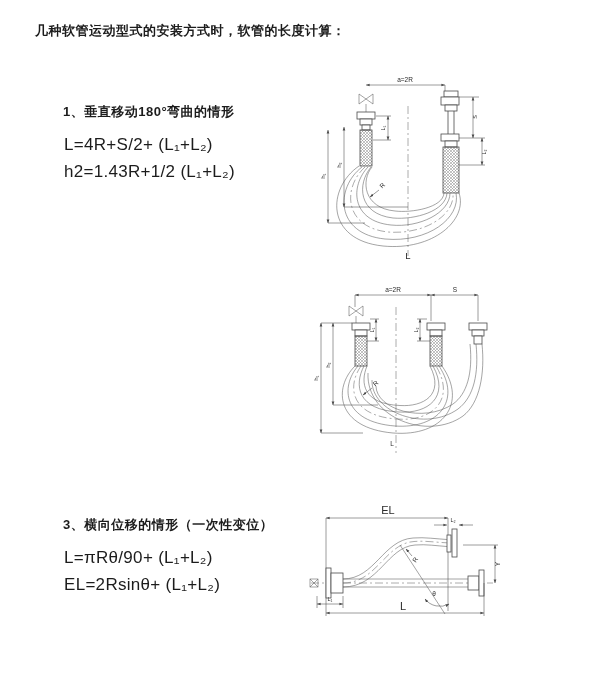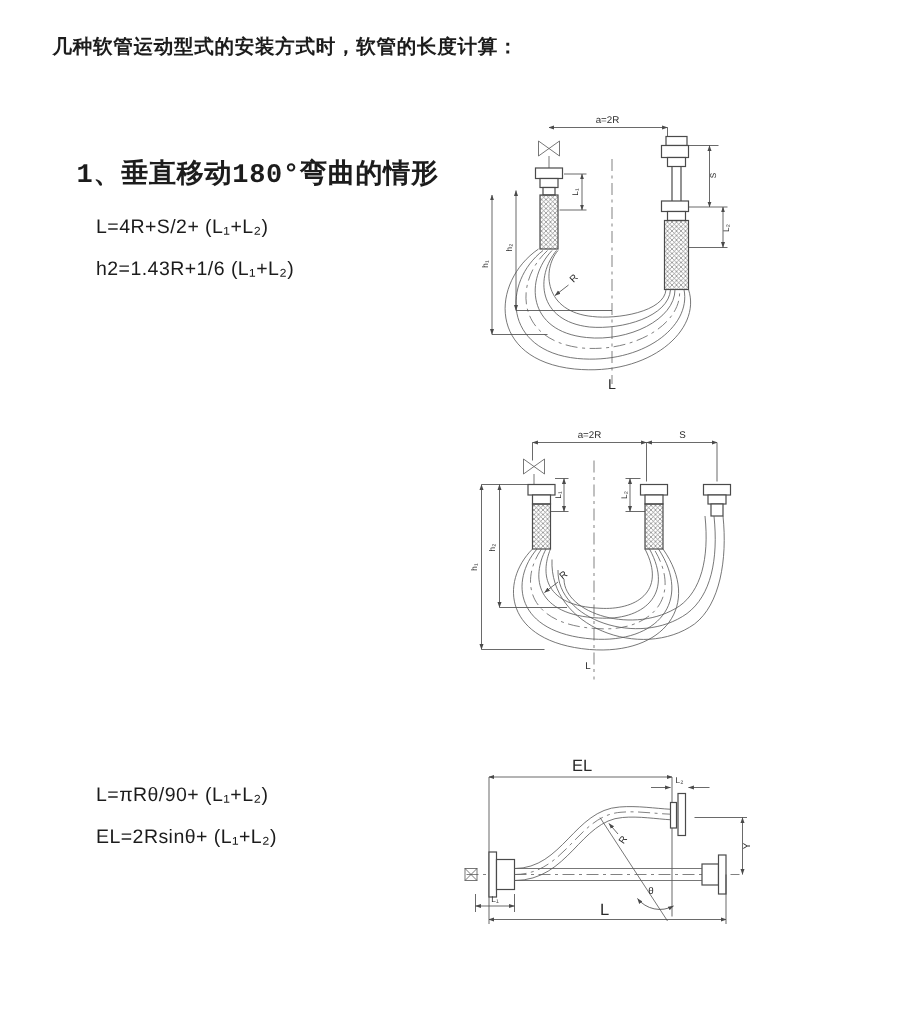--- a/index.html
+++ b/index.html
@@ -7,22 +7,22 @@
     position:relative;width:600px;height:675px;background:#ffffff;overflow:hidden;
     font-family:"Liberation Sans","DejaVu Sans",sans-serif;color:#1c1c1c;
   }
   .doc-title{
     position:absolute;left:35px;top:22px;font-size:13px;font-weight:bold;letter-spacing:.5px;
   }
   .section{position:absolute;}
   .sec1{left:47px;top:103px;}
   .sec2{left:47px;top:303px;}
   .sec3{left:47px;top:516px;}
-  .sec-heading{font-size:18px;font-weight:bold;margin:0 0 10px 4px;letter-spacing:.5px;font-family:Liberation Mono, monospace;}
-  .formula{font-size:13px;margin:0 0 0 17px;height:27.5px;display:flex;align-items:center;letter-spacing:.3px;text-align:center;}
+  .sec-heading{font-size:13px;font-weight:bold;margin:0 0 10px 16px;letter-spacing:.5px;}
+  .formula{font-size:17px;margin:0 0 0 17px;height:27.5px;display:flex;align-items:center;letter-spacing:.3px;text-align:center;}
   .diagram{position:absolute;}
   .dg1{left:313px;top:70px;}
   .dg2{left:308px;top:283px;}
   .dg3{left:303px;top:498px;}
   svg{display:block;}
   svg .ln{stroke:#4a4a4a;stroke-width:.8;fill:none;}
   svg .thin{stroke:#5a5a5a;stroke-width:.55;fill:none;}
   svg .dim{stroke:#4a4a4a;stroke-width:.55;fill:none;}
   svg .cl{stroke:#666;stroke-width:.55;fill:none;stroke-dasharray:8 3 2 3;}
   svg .fit{stroke:#4a4a4a;stroke-width:.8;fill:#ffffff;}
@@ -36,25 +36,26 @@
 </head>
 <body>
 
 <div class="page">
 
   <div class="doc-title">几种软管运动型式的安装方式时，软管的长度计算：</div>
 
   <div class="section sec1">
     <p class="sec-heading">1、垂直移动180°弯曲的情形</p>
     <p class="formula">L=4R+S/2+ (L₁+L₂)</p>
-    <p class="formula">h2=1.43R+1/6 (L₁+L₂)</p>
+    <p class="formula">h2=1.43R+1/2 (L₁+L₂)</p>
   </div>
 
 
   <div class="section sec3">
+    <p class="sec-heading">3、横向位移的情形（一次性变位）</p>
     <p class="formula">L=πRθ/90+ (L₁+L₂)</p>
     <p class="formula">EL=2Rsinθ+ (L₁+L₂)</p>
   </div>
 
   <svg class="diagram dg1" width="245" height="192" viewBox="0 0 245 192">
     <defs>
       <marker id="a1" viewBox="0 0 8 8" refX="7.5" refY="4" markerWidth="7" markerHeight="7" orient="auto-start-reverse">
         <path d="M0,1.2 L8,4 L0,6.8 z" fill="#4a4a4a"></path>
       </marker>
       <pattern id="b1" width="3" height="3" patternUnits="userSpaceOnUse">

